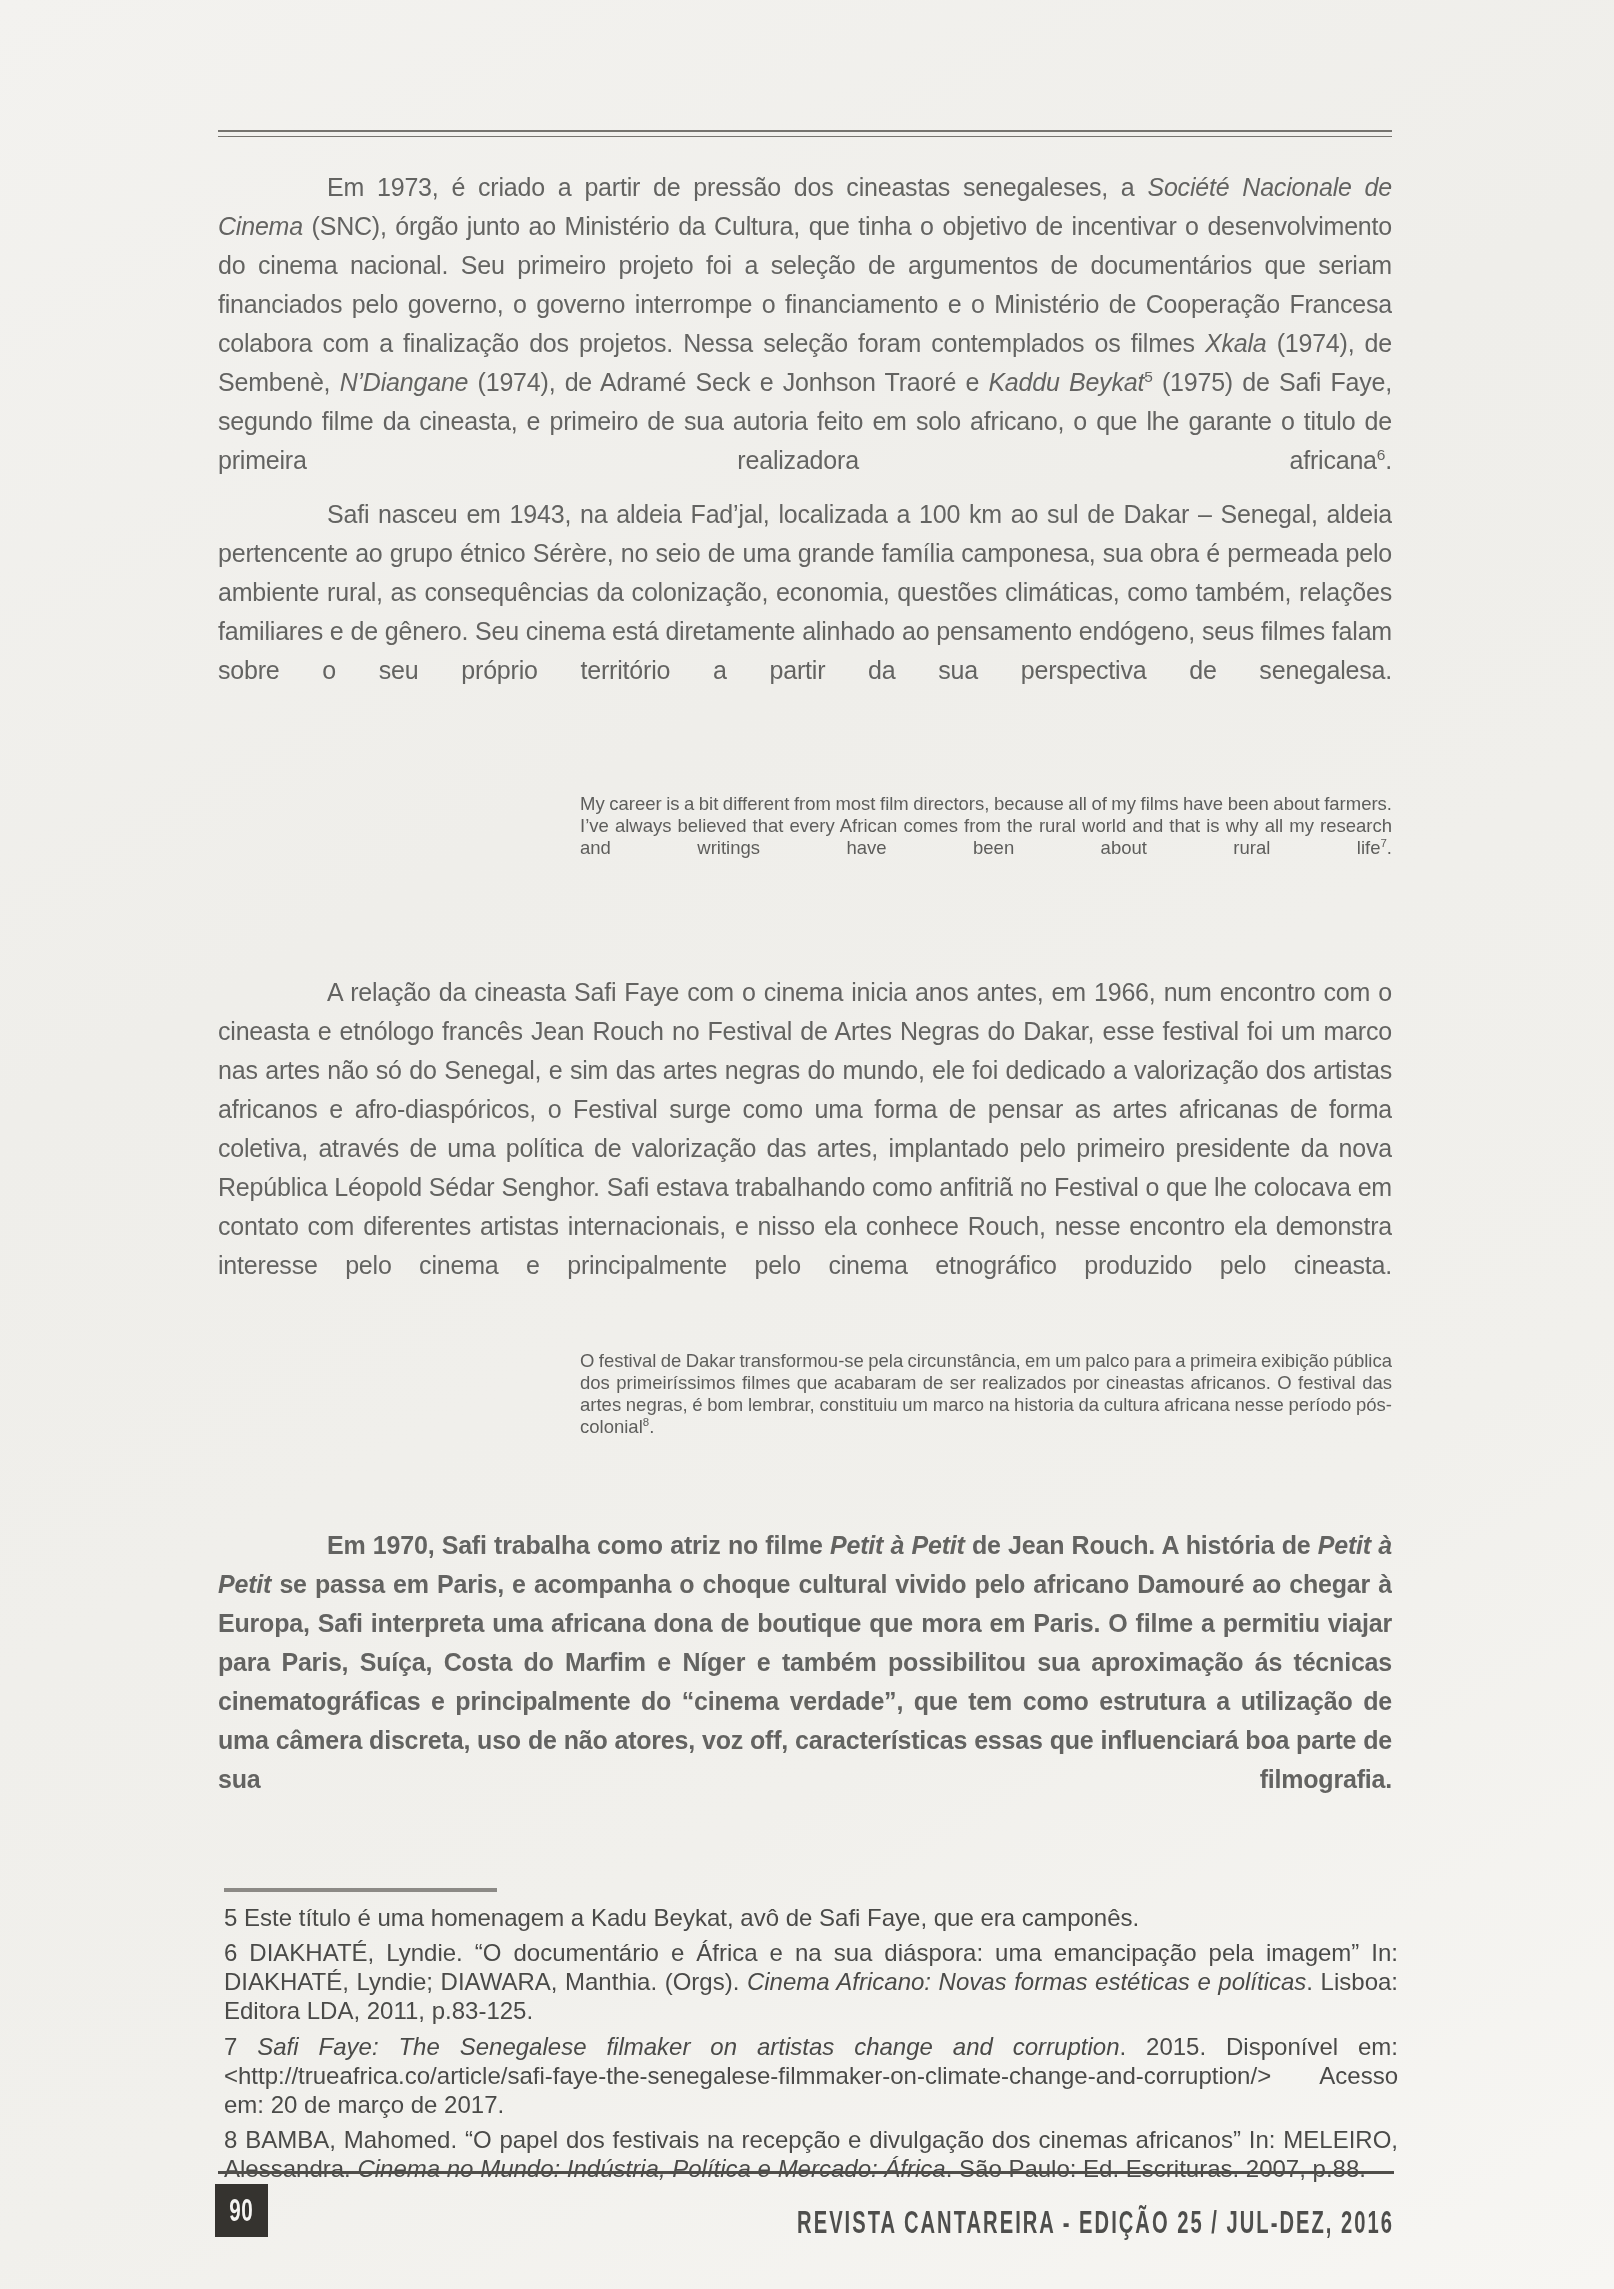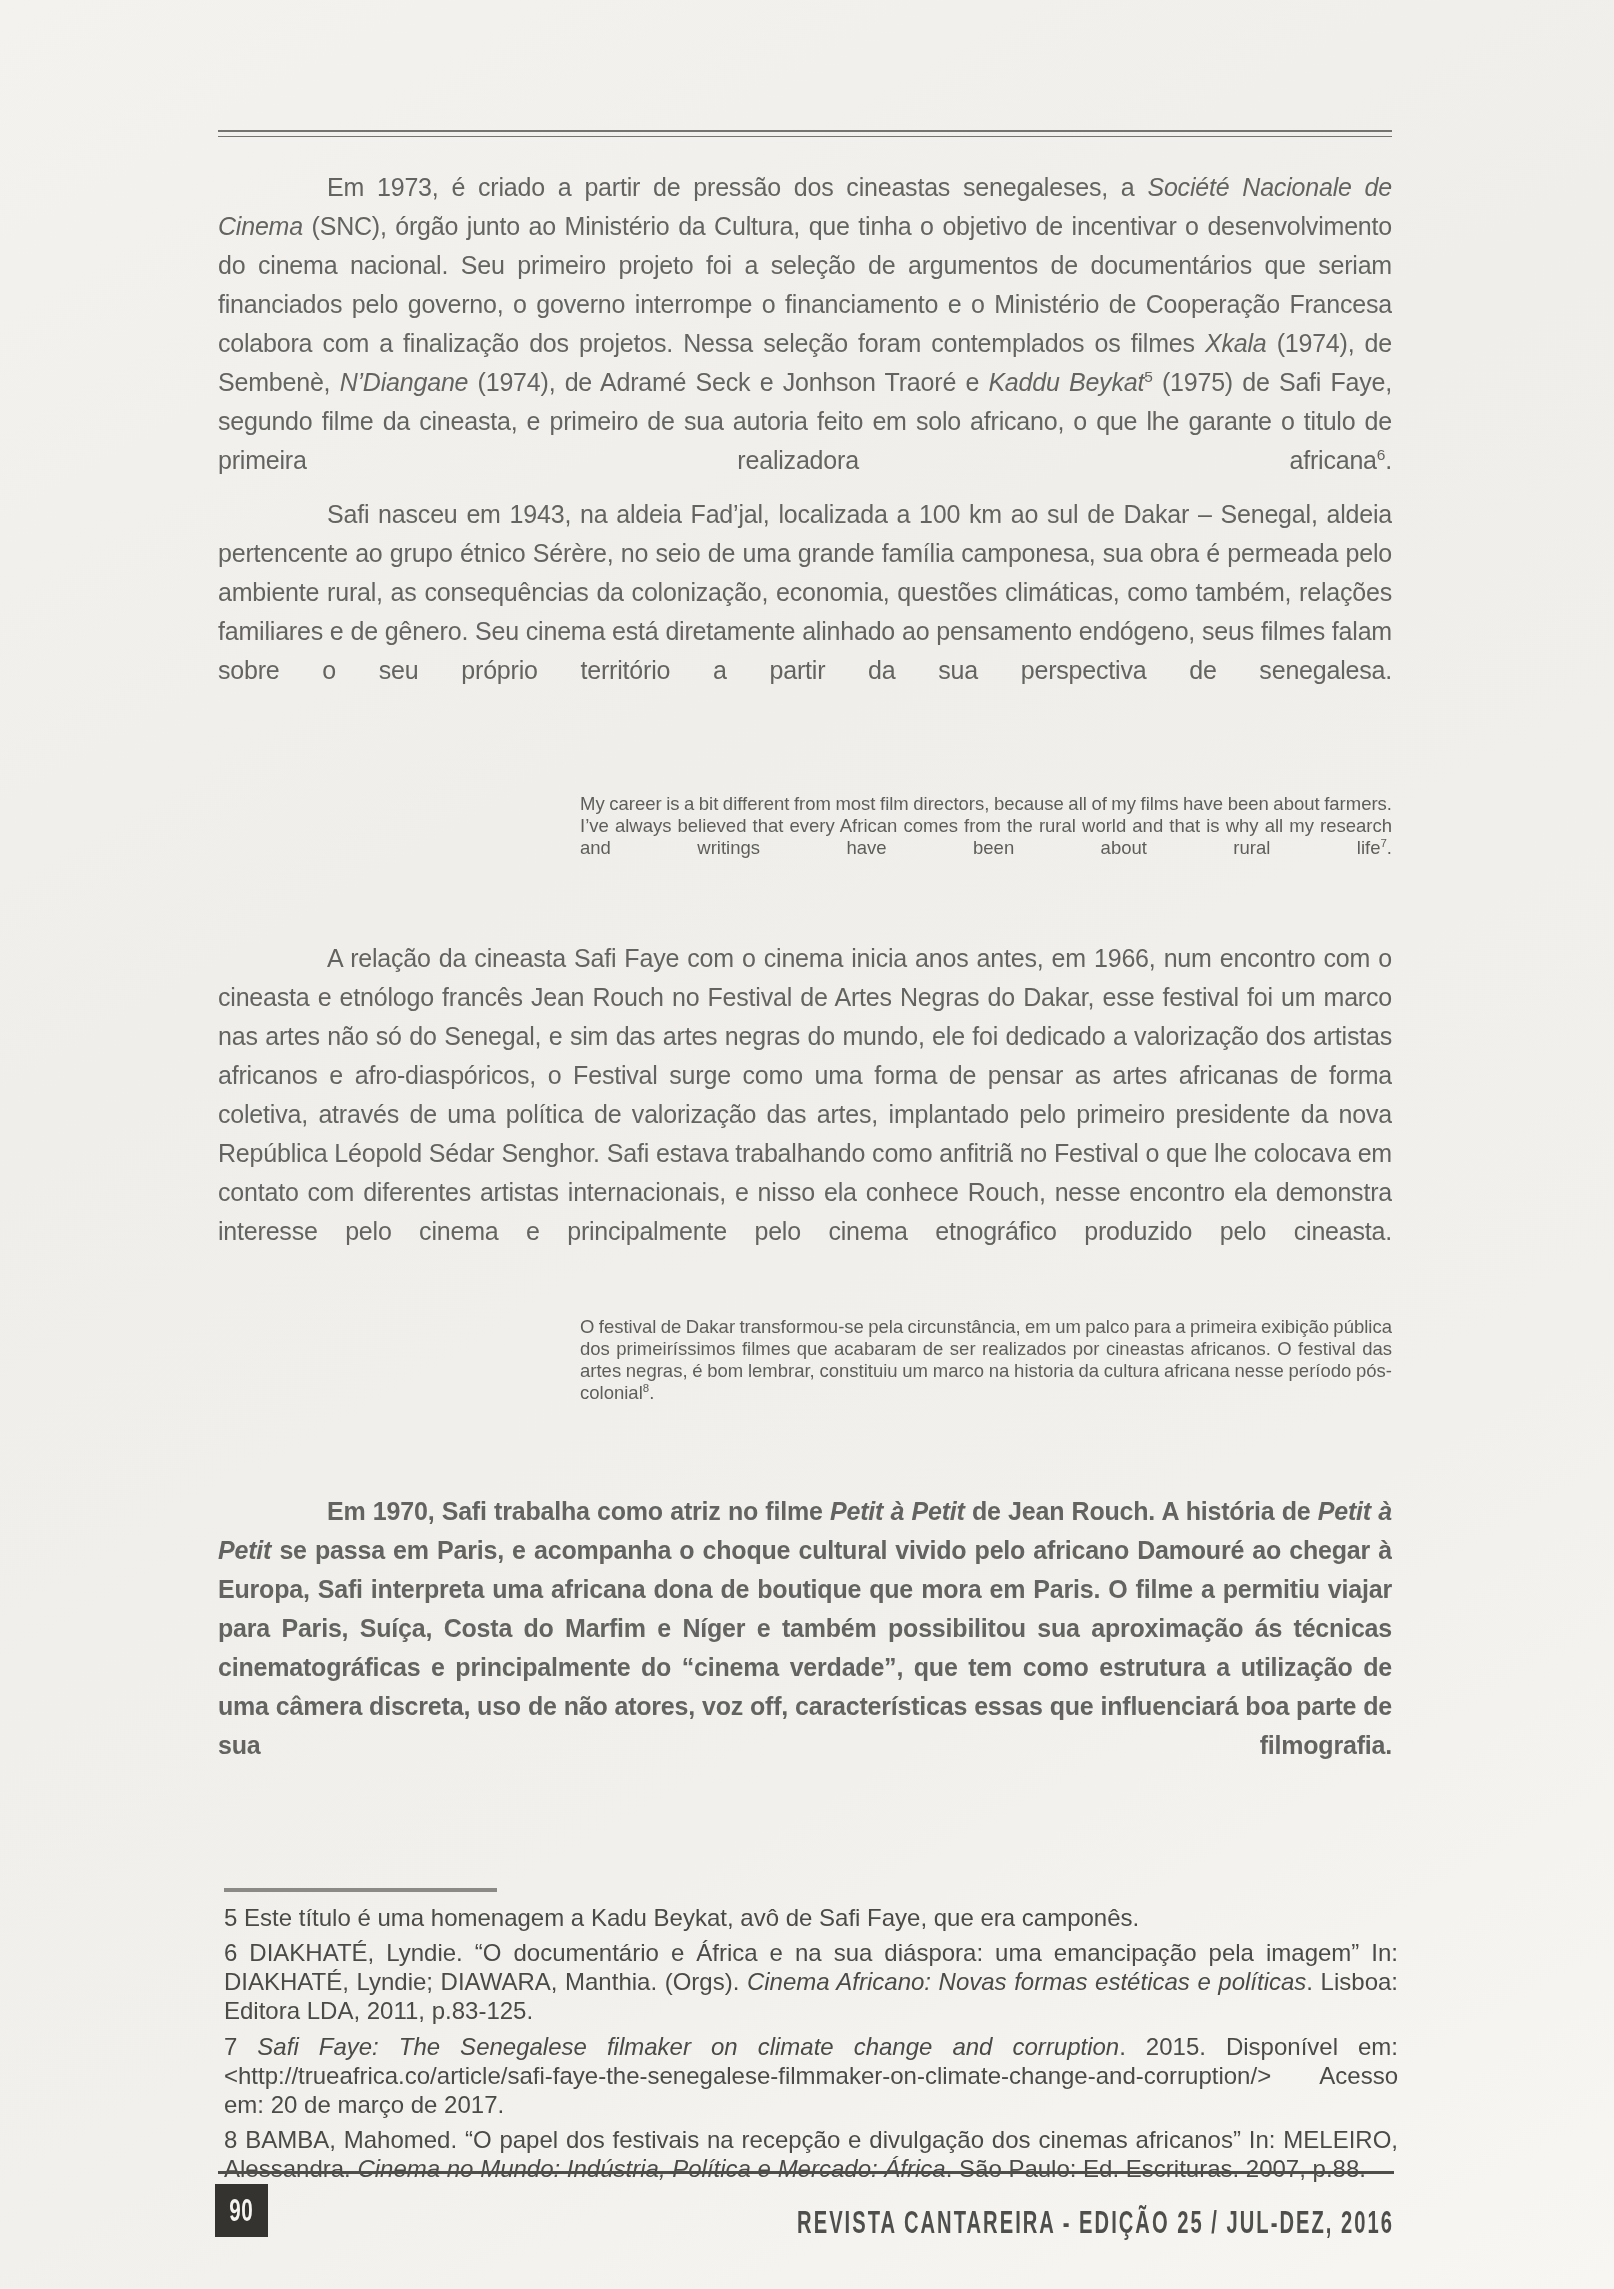--- a/index.html
+++ b/index.html
@@ -30,21 +30,21 @@
     overflow:hidden;
   }
   .body-par{
     margin:0;
     font-size:25px;line-height:39px;
     text-align:justify;text-align-last:justify;
     text-indent:109px;
     letter-spacing:-0.2px;
   }
   .p2{margin-top:14.8px;}
-  .p3{margin-top:80px;}
+  .p3{margin-top:114px;}
   .p4{margin-top:88px;font-weight:bold;}
   .quote{
     margin:103px 0 0 362px;
     width:812px;
     font-size:18.5px;line-height:22px;
     text-align:justify;text-align-last:justify;
     word-spacing:-0.9px;
     color:#5d5d5b;
   }
   .q2{margin-top:65px;}
@@ -87,21 +87,21 @@
     <div class="quote q1"><span>My career is a bit different from most film directors, because all of my films have been about farmers. I’ve always believed that every African comes from the rural world and that is why all my research and writings have been about rural life</span><span class="sup">7</span><span>.</span></div>
     <p class="body-par p3"><span>A relação da cineasta Safi Faye com o cinema inicia anos antes, em 1966, num encontro com o cineasta e etnólogo francês Jean Rouch no Festival de Artes Negras do Dakar, esse festival foi um marco nas artes não só do Senegal, e sim das artes negras do mundo, ele foi dedicado a valorização dos artistas africanos e afro-diaspóricos, o Festival surge como uma forma de pensar as artes africanas de forma coletiva, através de uma política de valorização das artes, implantado pelo primeiro presidente da nova República Léopold Sédar Senghor. Safi estava trabalhando como anfitriã no Festival o que lhe colocava em contato com diferentes artistas internacionais, e nisso ela conhece Rouch, nesse encontro ela demonstra interesse pelo cinema e principalmente pelo cinema etnográfico produzido pelo cineasta.</span></p>
     <div class="quote q2"><span>O festival de Dakar transformou-se pela circunstância, em um palco para a primeira exibição pública dos primeiríssimos filmes que acabaram de ser realizados por cineastas africanos. O festival das artes negras, é bom lembrar, constituiu um marco na historia da cultura africana nesse período pós-colonial</span><span class="sup">8</span><span>.</span></div>
     <p class="body-par p4"><span>Em 1970, Safi trabalha como atriz no filme </span><span class="it">Petit à Petit</span><span> de Jean Rouch. A história de </span><span class="it">Petit à Petit</span><span> se passa em Paris, e acompanha o choque cultural vivido pelo africano Damouré ao chegar à Europa, Safi interpreta uma africana dona de boutique que mora em Paris. O filme a permitiu viajar para Paris, Suíça, Costa do Marfim e Níger e também possibilitou sua aproximação ás técnicas cinematográficas e principalmente do “cinema verdade”, que tem como estrutura a utilização de uma câmera discreta, uso de não atores, voz off, características essas que influenciará boa parte de sua filmografia.</span></p>
   </div>
 
   <div class="footnotes">
     <div class="fn-sep"></div>
     <p class="fn"><span>5 Este título é uma homenagem a Kadu Beykat, avô de Safi Faye, que era camponês.</span></p>
     <p class="fn"><span>6 DIAKHATÉ, Lyndie. “O documentário e África e na sua diáspora: uma emancipação pela imagem” In: DIAKHATÉ, Lyndie; DIAWARA, Manthia. (Orgs). </span><span class="it">Cinema Africano: Novas formas estéticas e políticas</span><span>. Lisboa: Editora LDA, 2011, p.83-125.</span></p>
-    <p class="fn"><span>7 </span><span class="it">Safi Faye: The Senegalese filmaker on climate change and corruption</span><span>. 2015. Disponível em: &lt;http://trueafrica.co/article/safi-faye-the-senegalese-filmmaker-on-climate-change-and-corruption/&gt; Acesso em: 20 de março de 2017.</span></p>
+    <p class="fn"><span>7 </span><span class="it">Safi Faye: The Senegalese filmaker on artistas change and corruption</span><span>. 2015. Disponível em: &lt;http://trueafrica.co/article/safi-faye-the-senegalese-filmmaker-on-climate-change-and-corruption/&gt; Acesso em: 20 de março de 2017.</span></p>
     <p class="fn"><span>8 BAMBA, Mahomed. “O papel dos festivais na recepção e divulgação dos cinemas africanos” In: MELEIRO, Alessandra. </span><span class="it">Cinema no Mundo: Indústria, Política e Mercado: África</span><span>. São Paulo: Ed. Escrituras. 2007, p.88.</span></p>
   </div>
 
   <div class="bottom-rule"></div>
 
   <div class="footer-row">
     <div class="page-badge">
       <span class="display-inner">90</span>
     </div>
     <div class="journal display-wrap">

